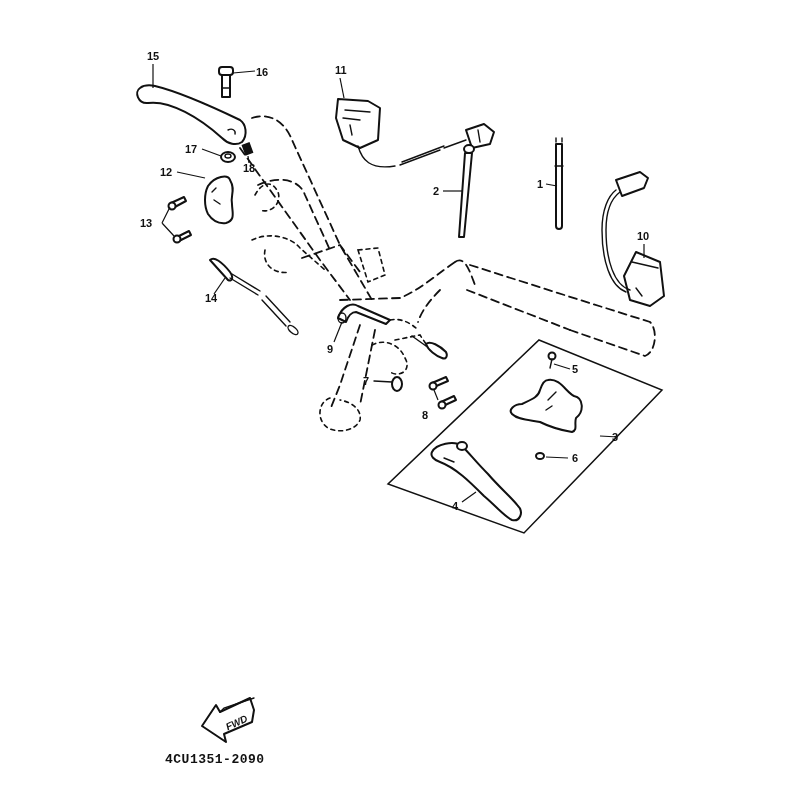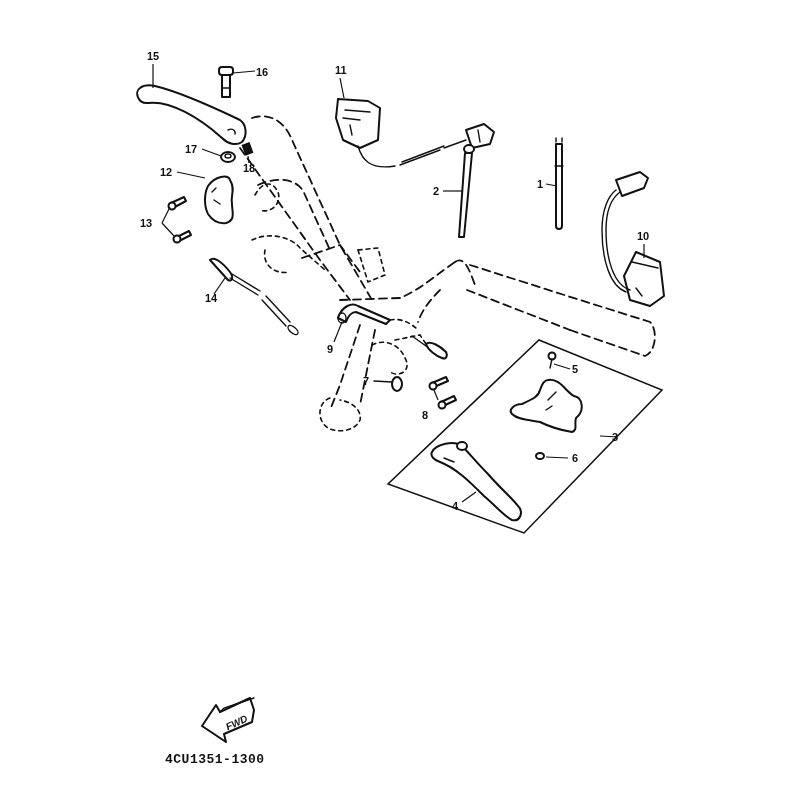--- a/index.html
+++ b/index.html
@@ -194,13 +194,13 @@
   <text class="callout" x="452" y="510">4</text>
   <path class="leader" d="M462,502 L476,492"></path>
 
   <g>
     <path class="part" d="M202,726 L216,705 L220,712 L250,698 L254,710 L252,722 L224,734 L226,742 Z"></path>
     <path class="thin" d="M220,712 L224,708 L254,698"></path>
     <text class="fwd-label" x="224" y="726" transform="rotate(-25 236 720)">FWD</text>
   </g>
 </svg>
 
-<div class="partno">4CU1351-1300</div>
+<div class="partno">4CU1351-2090</div>
 
 </body></html>

